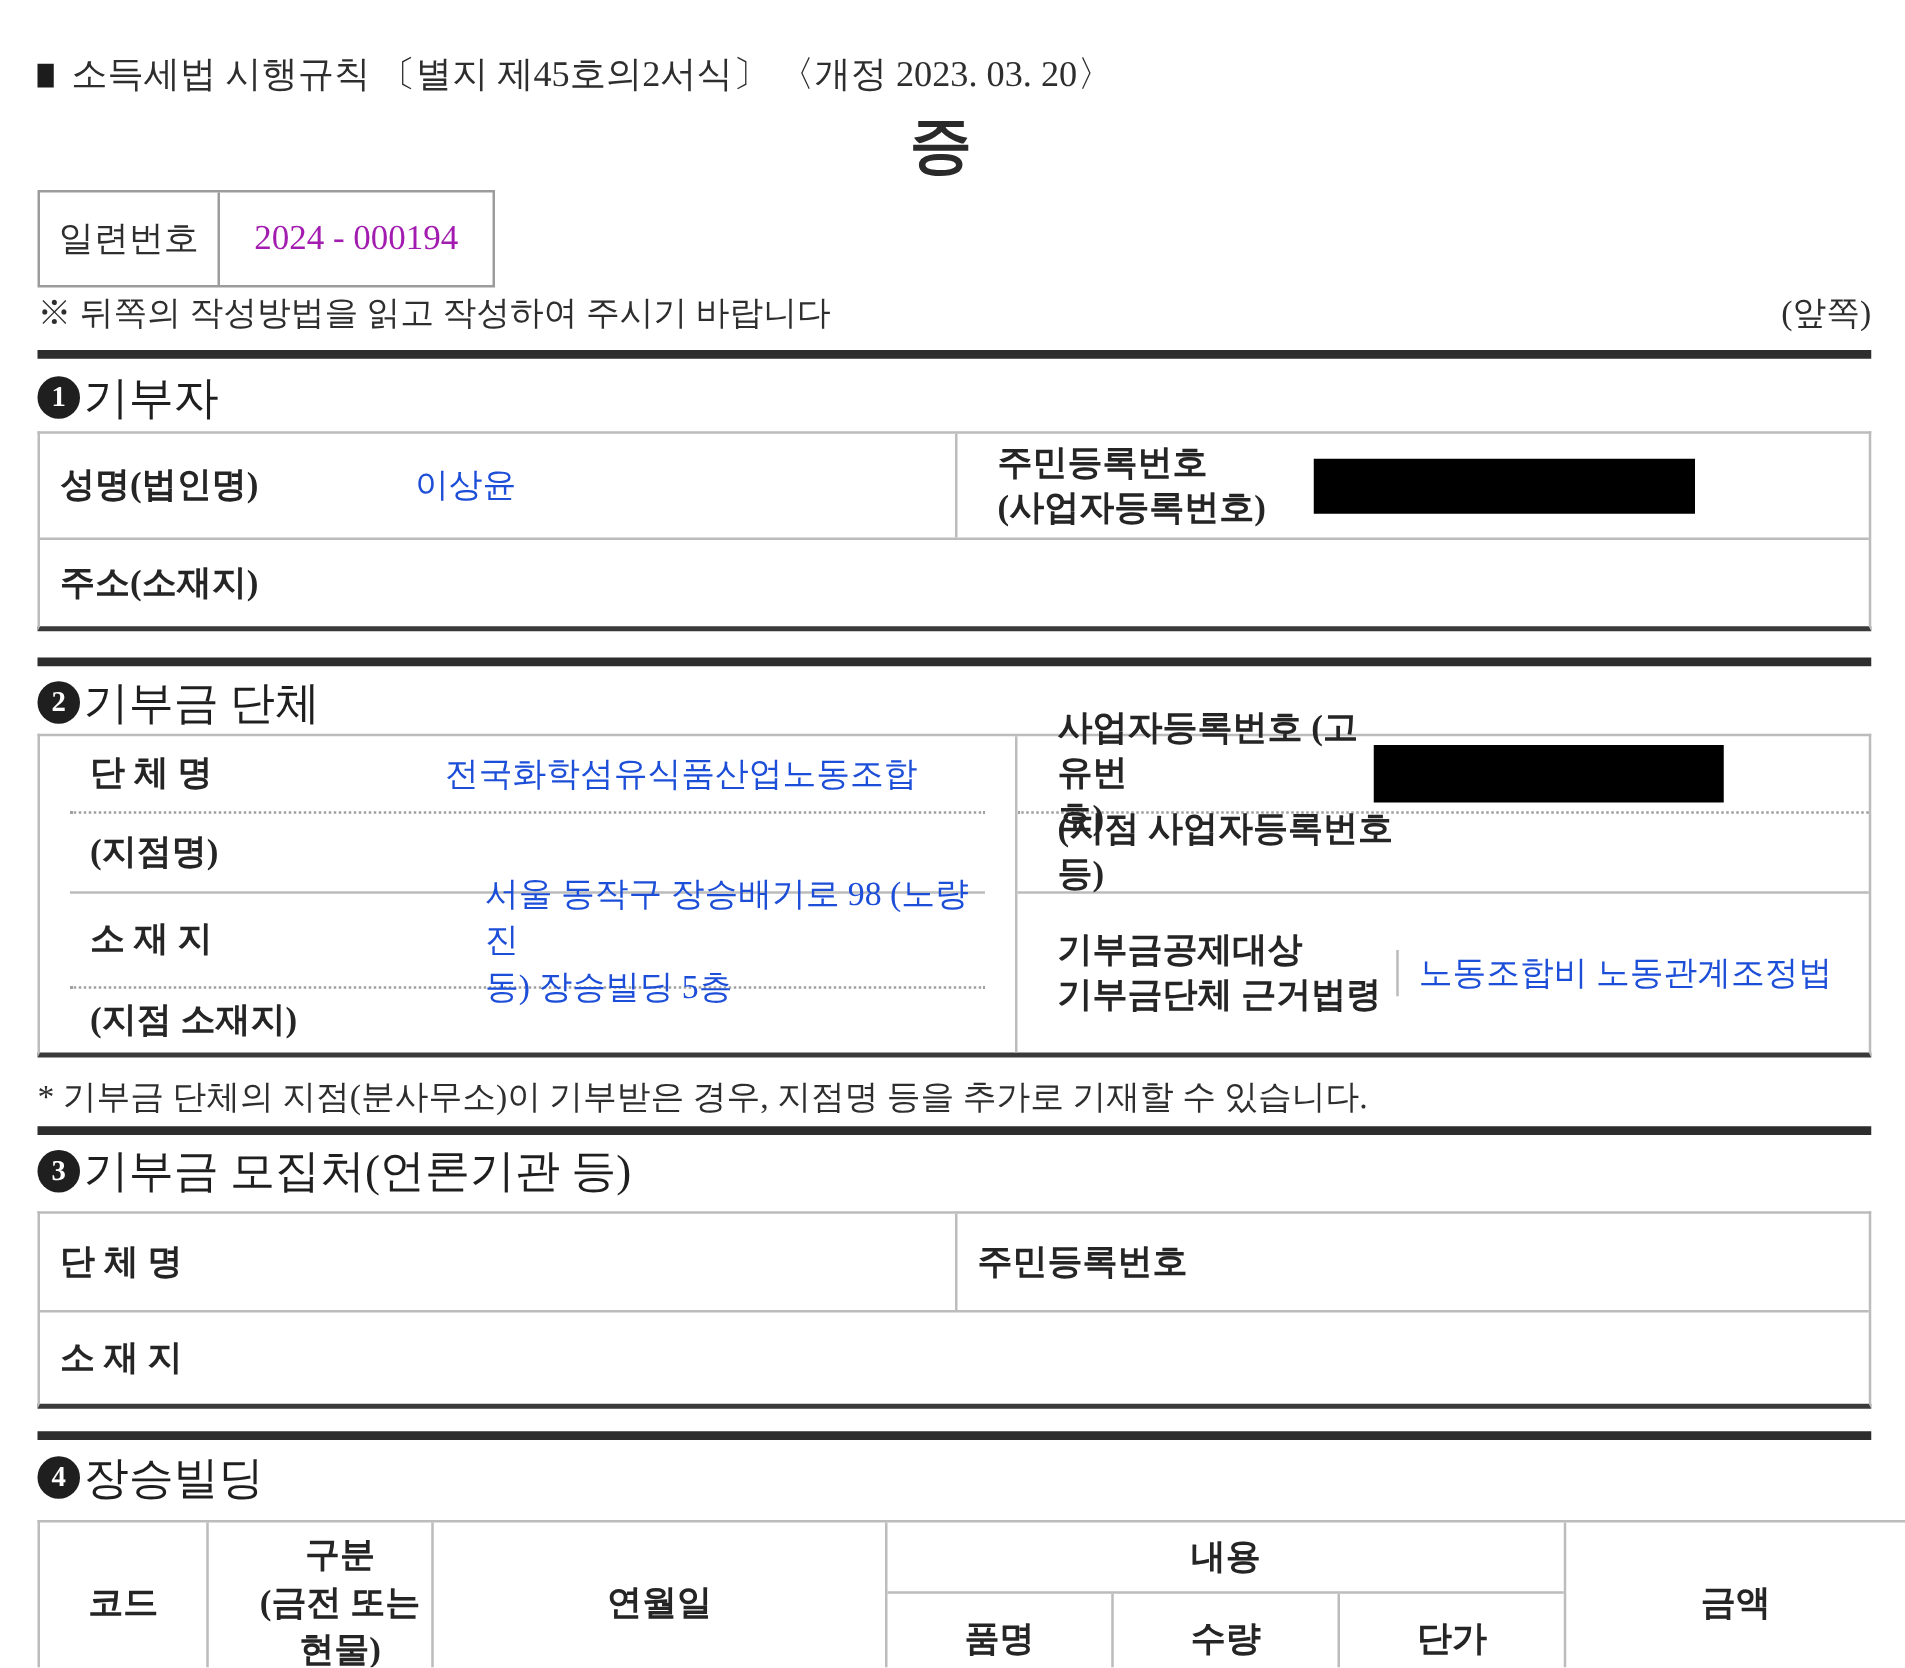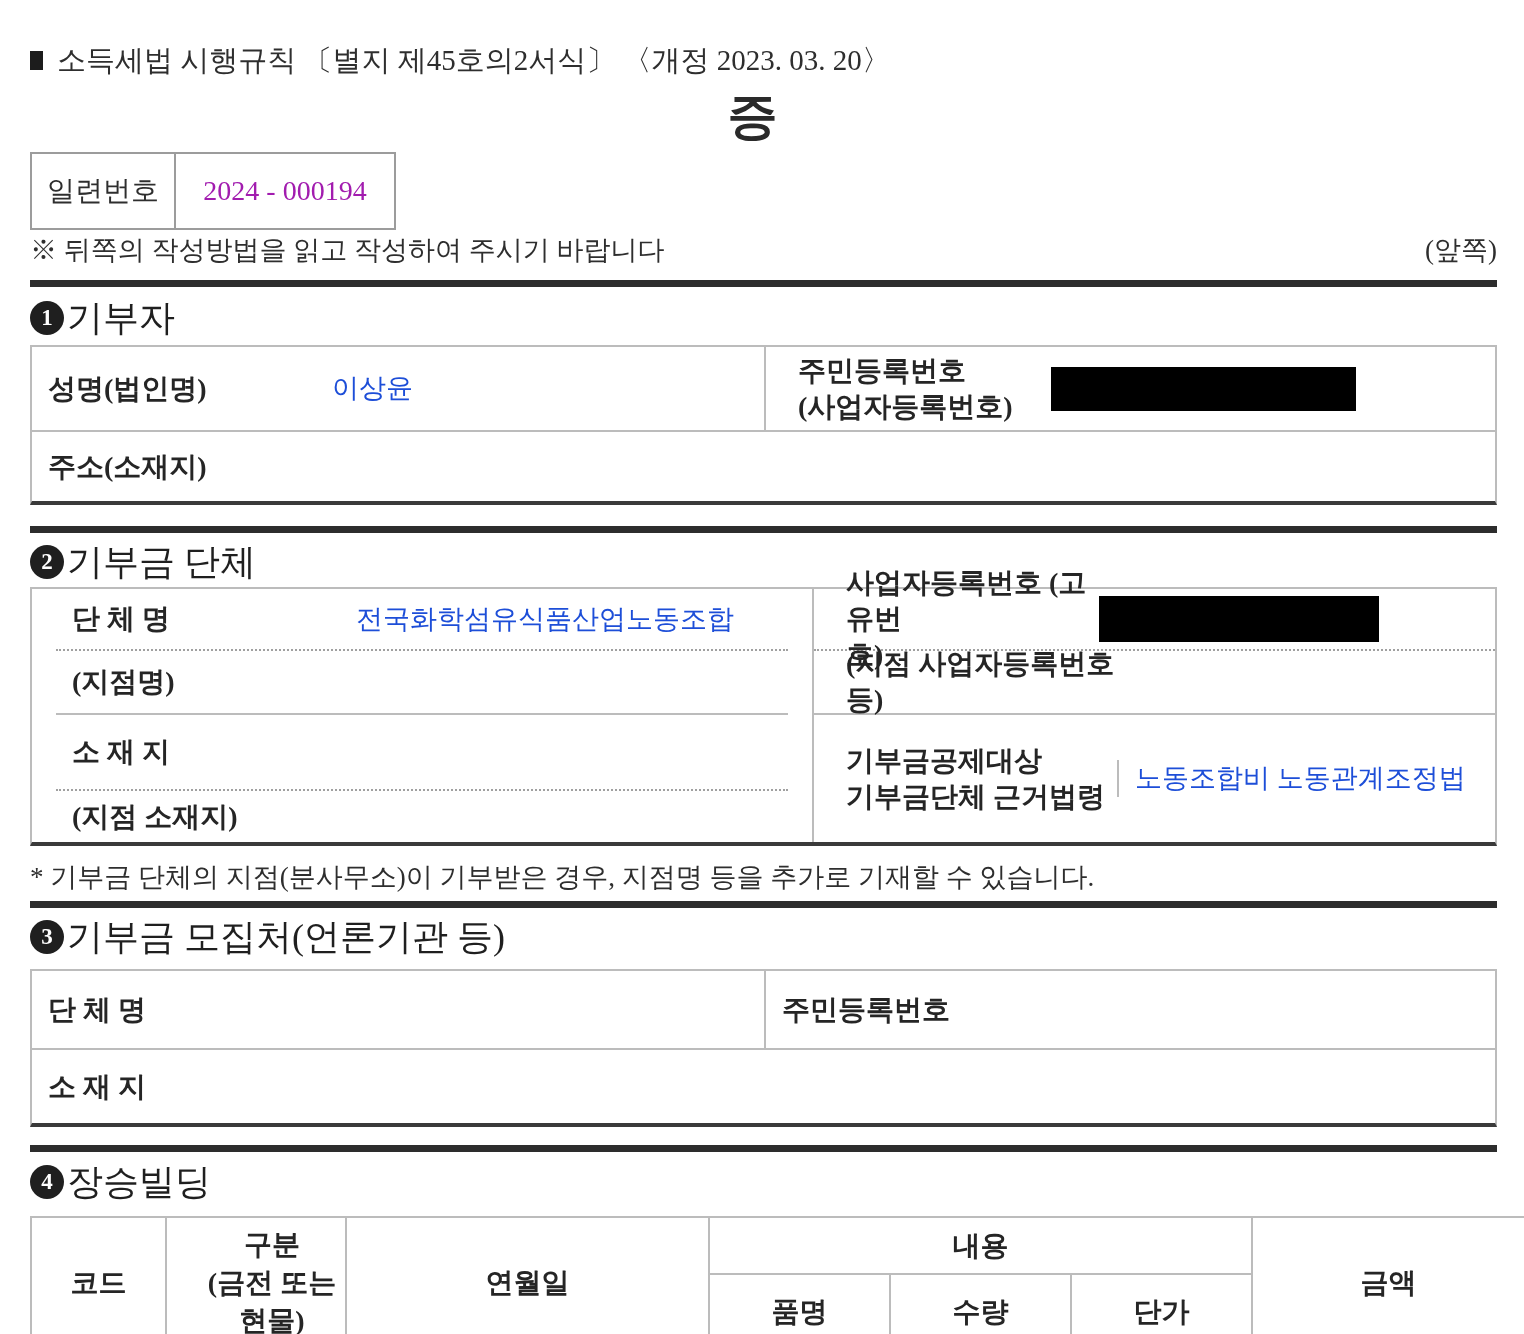--- a/index.html
+++ b/index.html
@@ -134,20 +134,22 @@
       <div class="t2col" style="width:732px">
         <div class="t2row dotted-bottom" style="height:62px">
           <span class="lbl" style="width:300px">단 체 명</span>
           <span class="val">전국화학섬유식품산업노동조합</span>
         </div>
         <div class="t2row solid-bottom" style="height:64px">
           <span class="lbl">(지점명)</span>
         </div>
         <div class="t2row dotted-bottom" style="height:76px">
           <span class="lbl" style="width:300px">소 재 지</span>
+          <span class="val pre">서울 동작구 장승배기로 98 (노량진
+동) 장승빌딩 5층</span>
         </div>
         <div class="t2row" style="flex:1">
           <span class="lbl">(지점 소재지)</span>
         </div>
       </div>
       <div class="t2col vline" style="flex:1">
         <div class="t2row dotted-bottom" style="height:62px">
           <span class="lbl pre" style="width:285px">사업자등록번호 (고유번
 호)</span>
           <span class="redact" style="width:280px;height:46px"></span>

